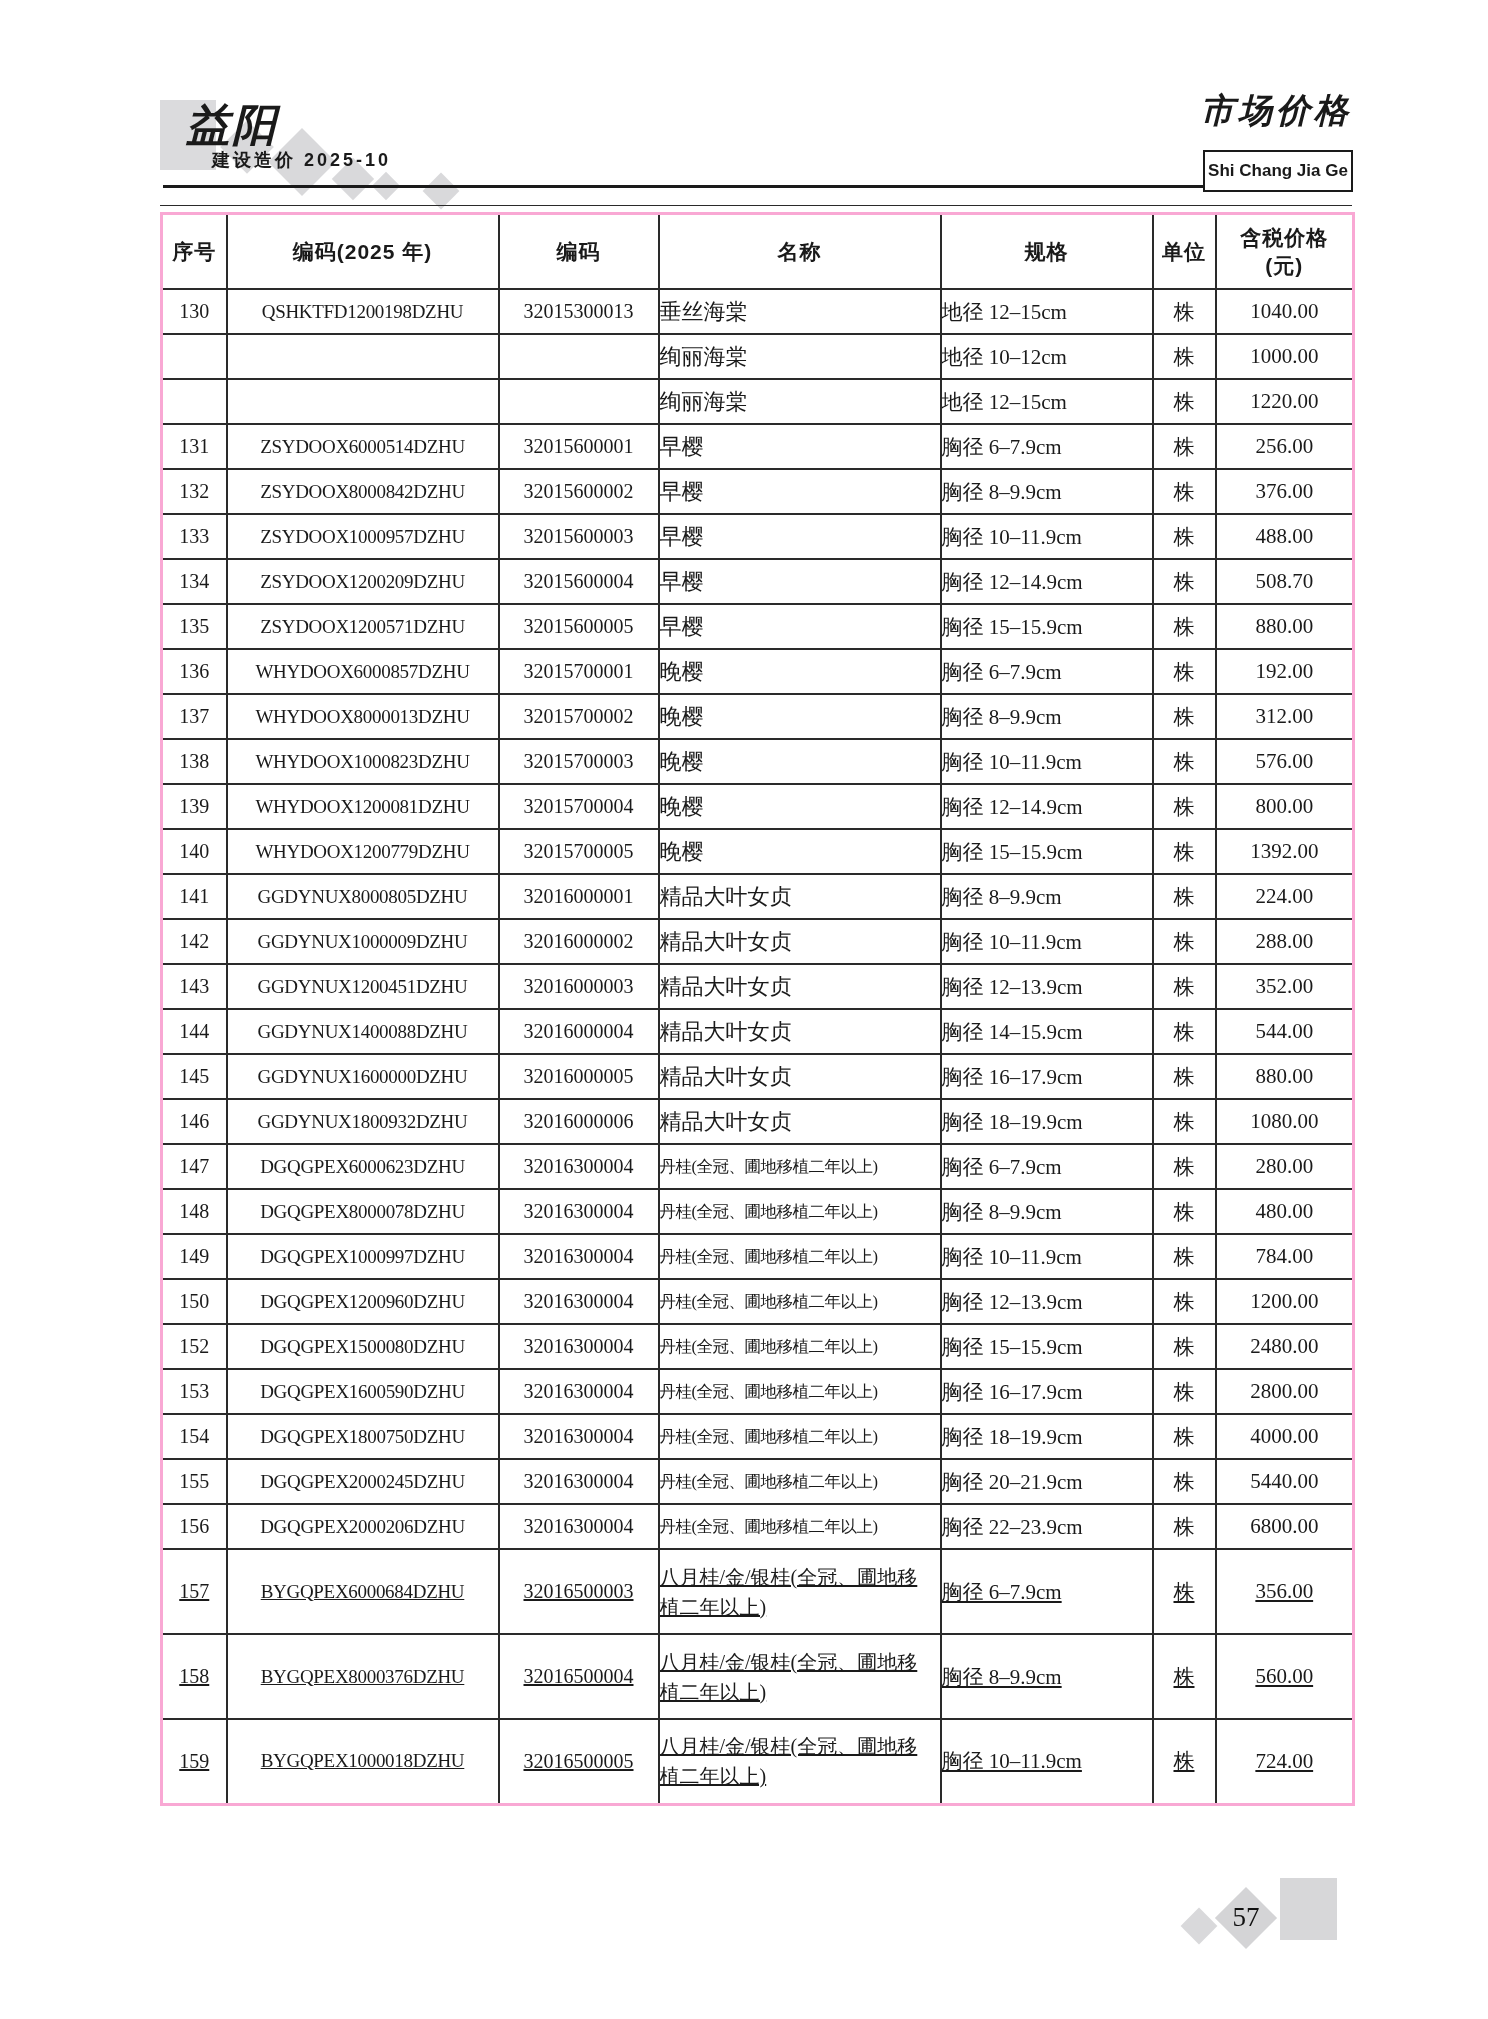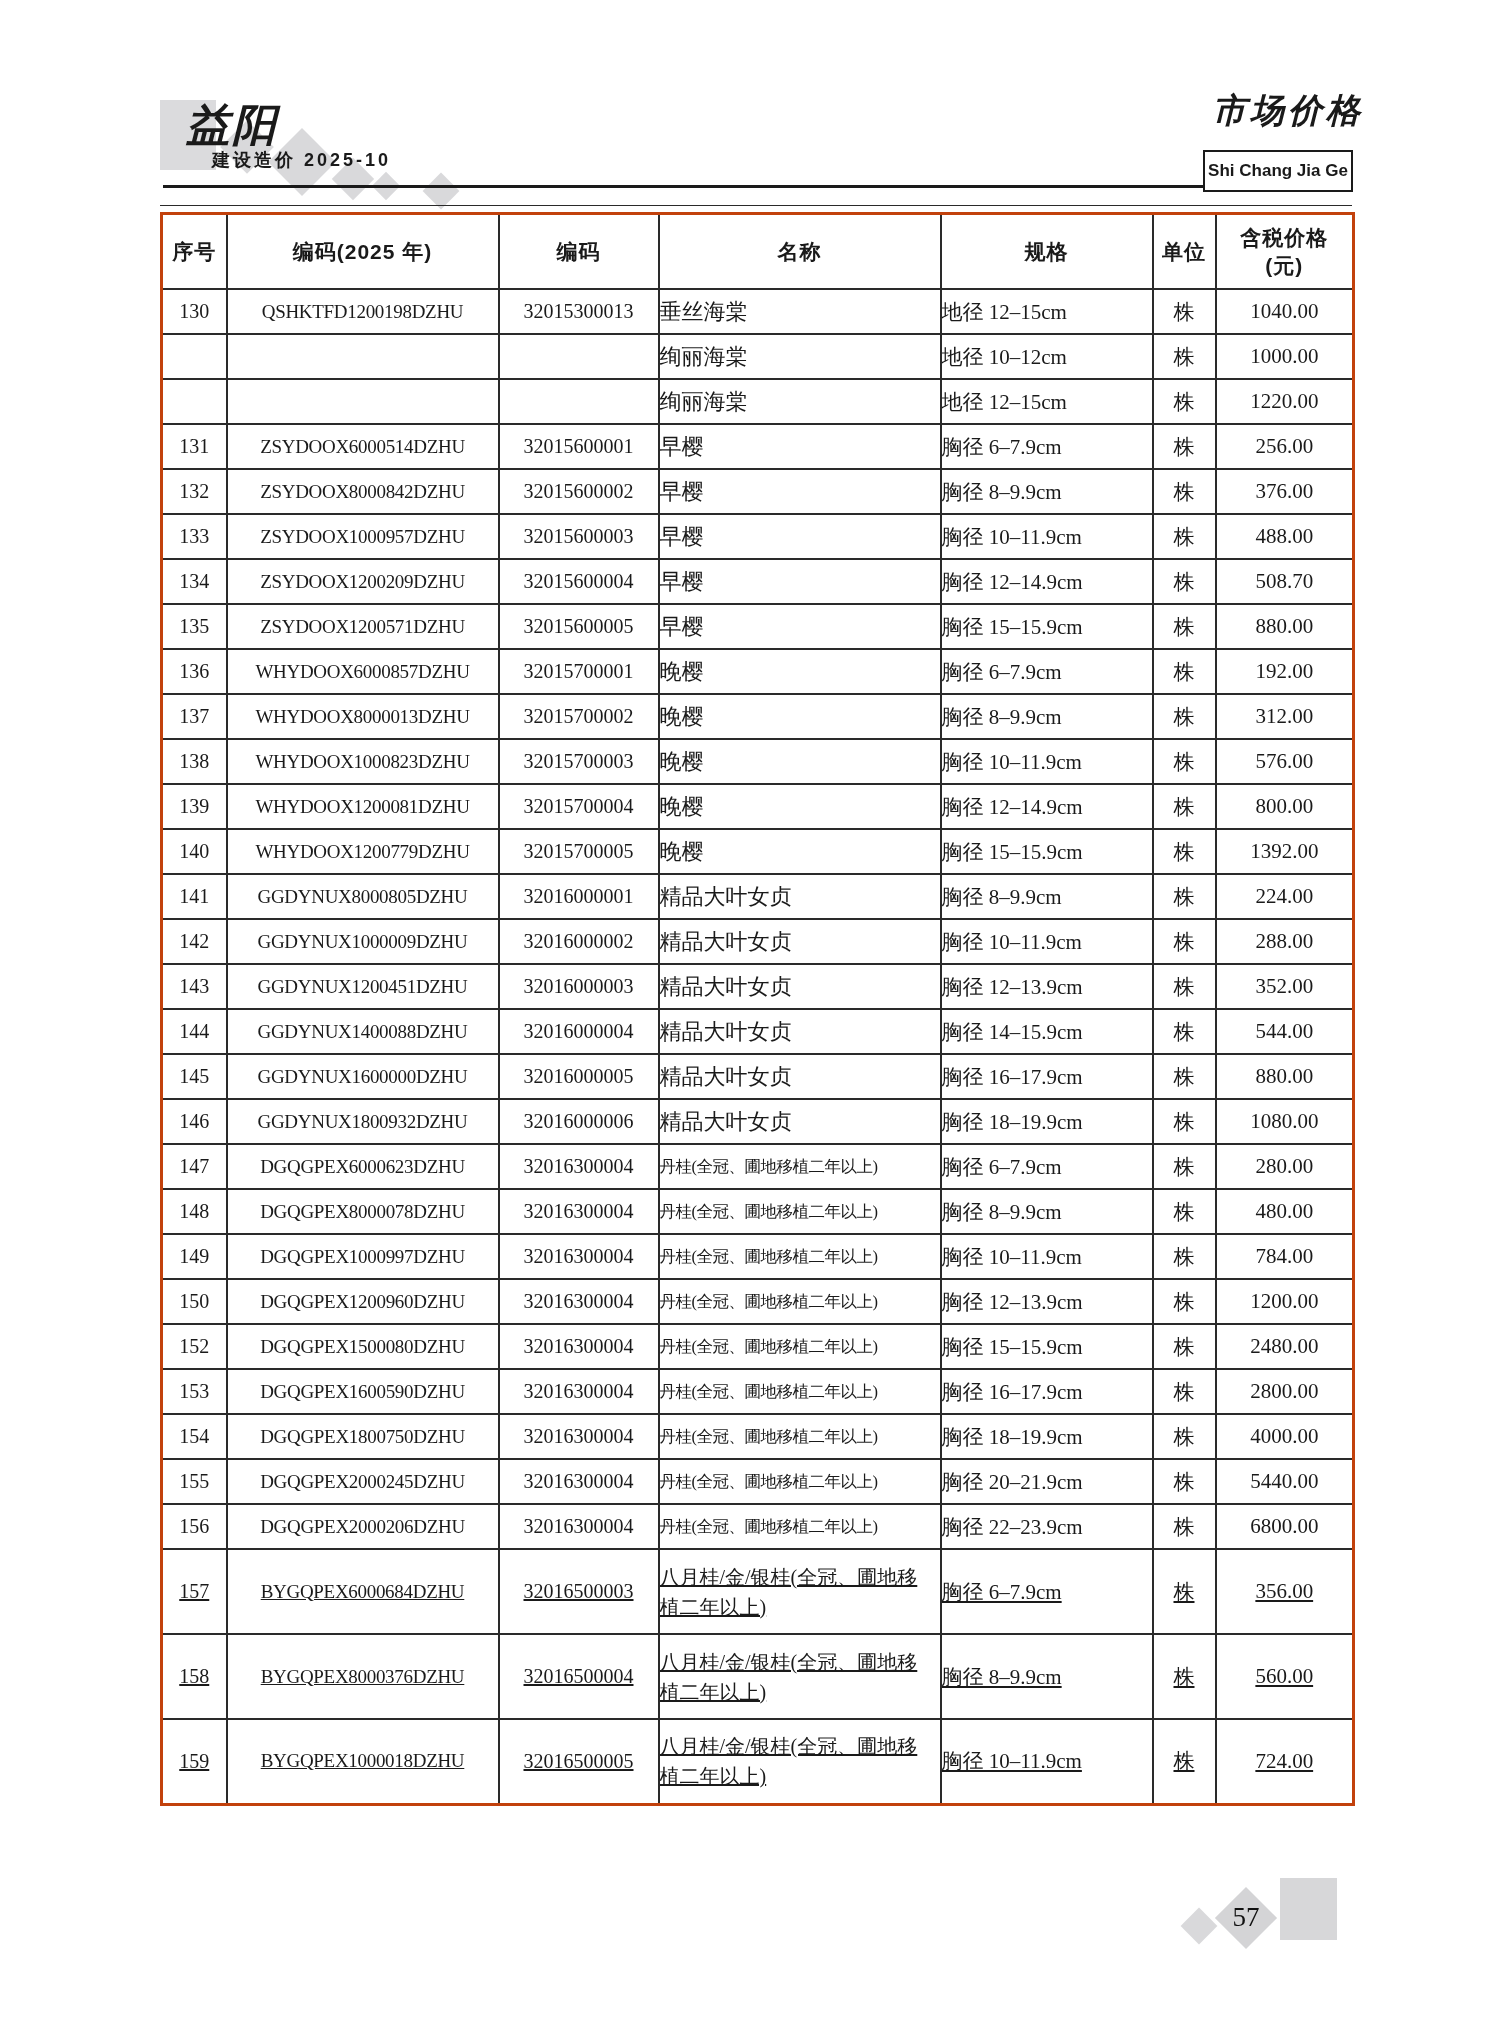--- a/index.html
+++ b/index.html
@@ -13,29 +13,29 @@
   .deco{position:absolute;background:#d9d9db;transform:rotate(45deg);}
   .d1{left:228px;top:128px;width:38px;height:38px;}
   .d2{left:278px;top:138px;width:48px;height:48px;}
   .d3{left:338px;top:164px;width:30px;height:30px;}
   .d4{left:376px;top:176px;width:20px;height:20px;}
   .d5{left:428px;top:178px;width:26px;height:26px;}
   .pub-title{position:absolute;left:212px;top:148px;font-family:"Liberation Sans",sans-serif;
              font-size:18px;font-weight:600;letter-spacing:3px;}
   .head-rule{position:absolute;left:163px;top:185px;width:1041px;height:3px;background:#1a1a1a;}
   .masthead{position:absolute;left:1196px;top:88px;width:160px;text-align:center;font-size:34px;
-            font-weight:bold;font-style:italic;letter-spacing:4px;margin-left:12px;}
+            font-weight:bold;font-style:italic;letter-spacing:4px;}
   .pinyin-box{position:absolute;left:1203px;top:150px;width:150px;height:42px;box-sizing:border-box;
               border:2px solid #1a1a1a;display:flex;align-items:center;justify-content:center;
               font-family:"Liberation Sans",sans-serif;font-size:17px;font-weight:bold;}
 
   
   .table-topline{position:absolute;left:160px;top:205px;width:1192px;height:1px;background:#2a2a2a;}
   table.price{position:absolute;left:160px;top:212px;width:1192px;border-collapse:collapse;
-              table-layout:fixed;border:3px solid #c2410c;padding-left:28px;}
+              table-layout:fixed;border:3px solid #f9a8d4;padding-left:28px;}
   table.price th,table.price td{border:2px solid #2a2a2a;padding:0;overflow:hidden;}
   table.price th{height:73px;font-family:"Liberation Sans",sans-serif;font-size:21px;
                  font-weight:600;text-align:center;vertical-align:middle;letter-spacing:1px;}
   table.price tr{height:45px;}
   table.price tr.tall{height:85px;text-decoration:underline;}
   td{vertical-align:middle;}
   .col-no{text-align:center;font-size:20px;}
   .col-code2025{text-align:center;font-size:19px;letter-spacing:-0.3px;}
   .col-code{text-align:center;font-size:20px;}
   .col-name{text-align:left;padding-left:9px;font-size:22px;white-space:nowrap;}

